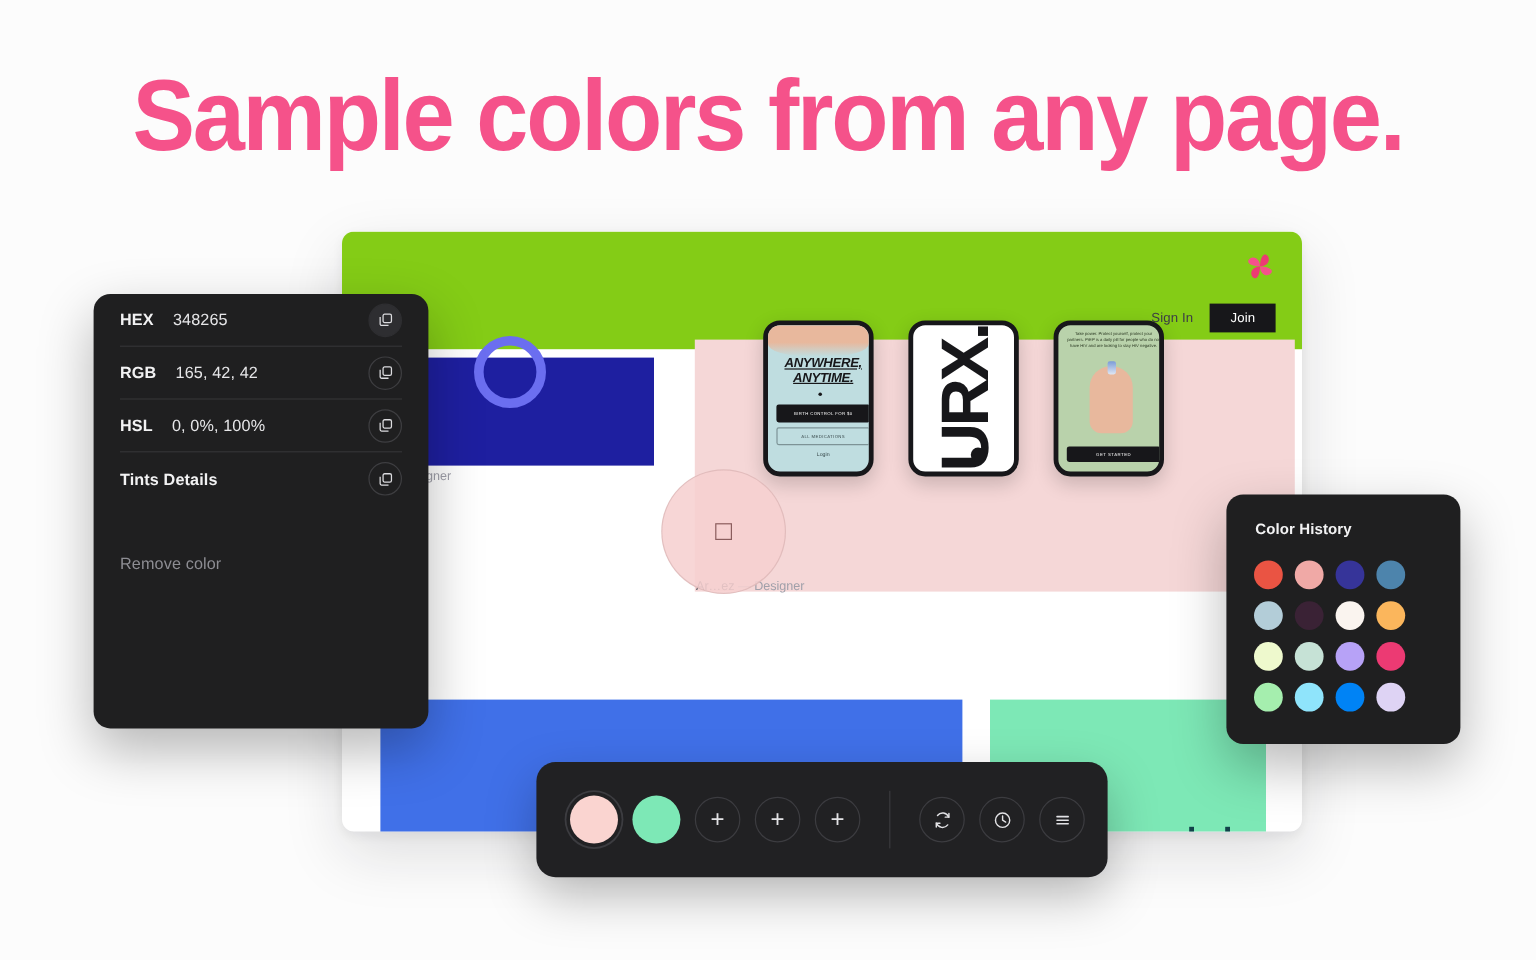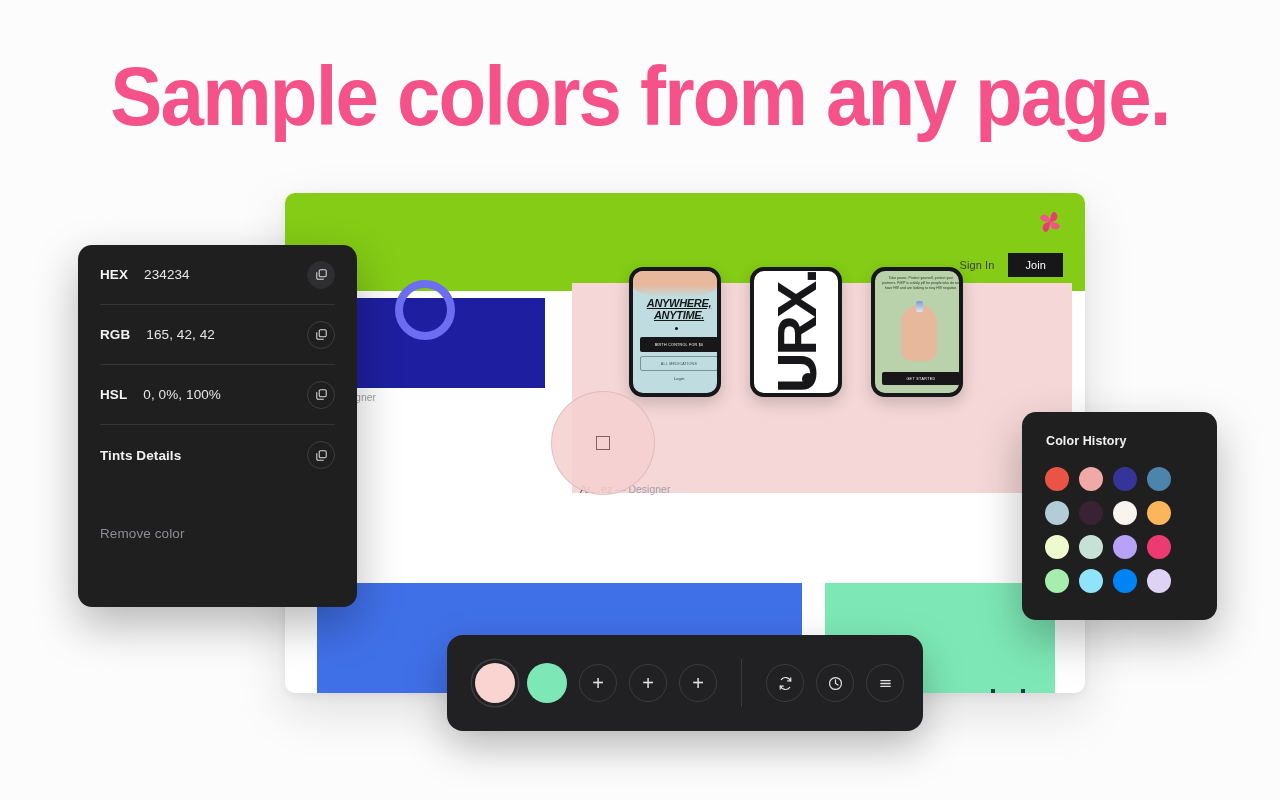--- a/index.html
+++ b/index.html
@@ -65,21 +65,21 @@
     width:60px; height:60px; border-radius:50%;
     border:8px solid #6b6ef0;
   }
   #credit-navy {
     position:absolute; left:0px; top:198px;
     font-size:10.5px; color:#55555f; white-space:nowrap;
   }
   #credit-navy .muted { color:#a0a0aa; }
 
   #card-pink {
-    left:287px; top:90px; width:500px; height:210px;
+    left:294px; top:90px; width:500px; height:210px;
     background:#f5d7d7;
   }
   #credit-pink {
     position:absolute; left:295px; top:290px;
     font-size:10.5px; color:#55555f; white-space:nowrap;
   }
   #credit-pink .muted { color:#a0a0aa; }
 
   
   .phone {
@@ -193,21 +193,21 @@
   #color-panel {
     position:absolute; left:78px; top:245px;
     width:279px; height:362px;
     background:#1f1f20;
     border-radius:14px;
     box-shadow:0 18px 45px rgba(0,0,0,.28);
     padding:0 22px;
   }
   .panel-row {
     position:relative;
-    height:60px;
+    height:44px;
     display:flex; align-items:center;
     border-bottom:1px solid #343436;
   }
   .panel-row:last-of-type { border-bottom:none; }
   .row-label {
     font-size:13.5px; font-weight:bold; color:#f2f2f3;
     letter-spacing:.1px;
   }
   .row-value {
     font-size:13.5px; color:#e6e6e8; margin-left:16px;
@@ -354,21 +354,21 @@
 </div>
 
 <div id="loupe">
   <div id="loupe-crosshair"></div>
 </div>
 
 <div id="color-panel">
   <div id="panel-rows">
       <div class="panel-row">
         <span class="row-label">HEX</span>
-        <span class="row-value">234234</span>
+        <span class="row-value">348265</span>
         <div class="copy-btn active">
           <svg width="13" height="13" viewBox="0 0 16 16" fill="none" stroke="#dcdcdf" stroke-width="1.3">
             <rect x="5.2" y="2.2" width="8.6" height="8.6" rx="1.6"></rect>
             <path d="M10.8 13.8H3.8A1.6 1.6 0 0 1 2.2 12.2V5.2"></path>
           </svg>
         </div>
       </div>
       <div class="panel-row">
         <span class="row-label">RGB</span>
         <span class="row-value">165, 42, 42</span>

